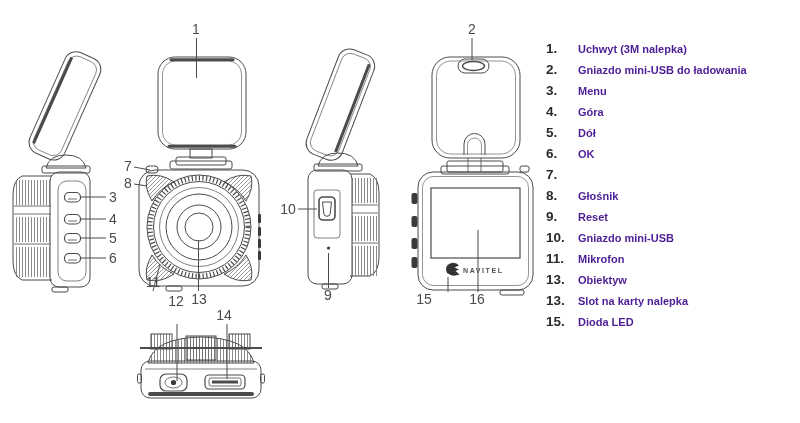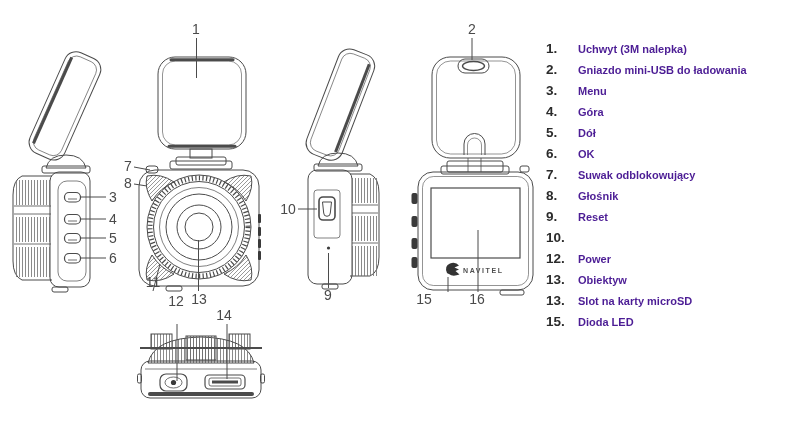--- a/index.html
+++ b/index.html
@@ -231,43 +231,43 @@
     <div class="legend-row">
         <span class="legend-num">5.</span>
         <span class="legend-label">Dół</span>
       </div>
     <div class="legend-row">
         <span class="legend-num">6.</span>
         <span class="legend-label">OK</span>
       </div>
     <div class="legend-row">
         <span class="legend-num">7.</span>
-        <span class="legend-label">Suwak odblokowujący</span>
       </div>
     <div class="legend-row">
         <span class="legend-num">8.</span>
         <span class="legend-label">Głośnik</span>
       </div>
     <div class="legend-row">
         <span class="legend-num">9.</span>
         <span class="legend-label">Reset</span>
       </div>
     <div class="legend-row">
         <span class="legend-num">10.</span>
-      </div>
-    <div class="legend-row">
-        <span class="legend-num">12.</span>
-        <span class="legend-label">Power</span>
+        <span class="legend-label">Gniazdo mini-USB</span>
+      </div>
+    <div class="legend-row">
+        <span class="legend-num">11.</span>
+        <span class="legend-label">Mikrofon</span>
       </div>
     <div class="legend-row">
         <span class="legend-num">13.</span>
         <span class="legend-label">Obiektyw</span>
       </div>
     <div class="legend-row">
         <span class="legend-num">13.</span>
-        <span class="legend-label">Slot na karty microSD</span>
+        <span class="legend-label">Slot na karty nalepka</span>
       </div>
     <div class="legend-row">
         <span class="legend-num">15.</span>
         <span class="legend-label">Dioda LED</span>
       </div>
   </div>
 </div>
 
 </body></html>

